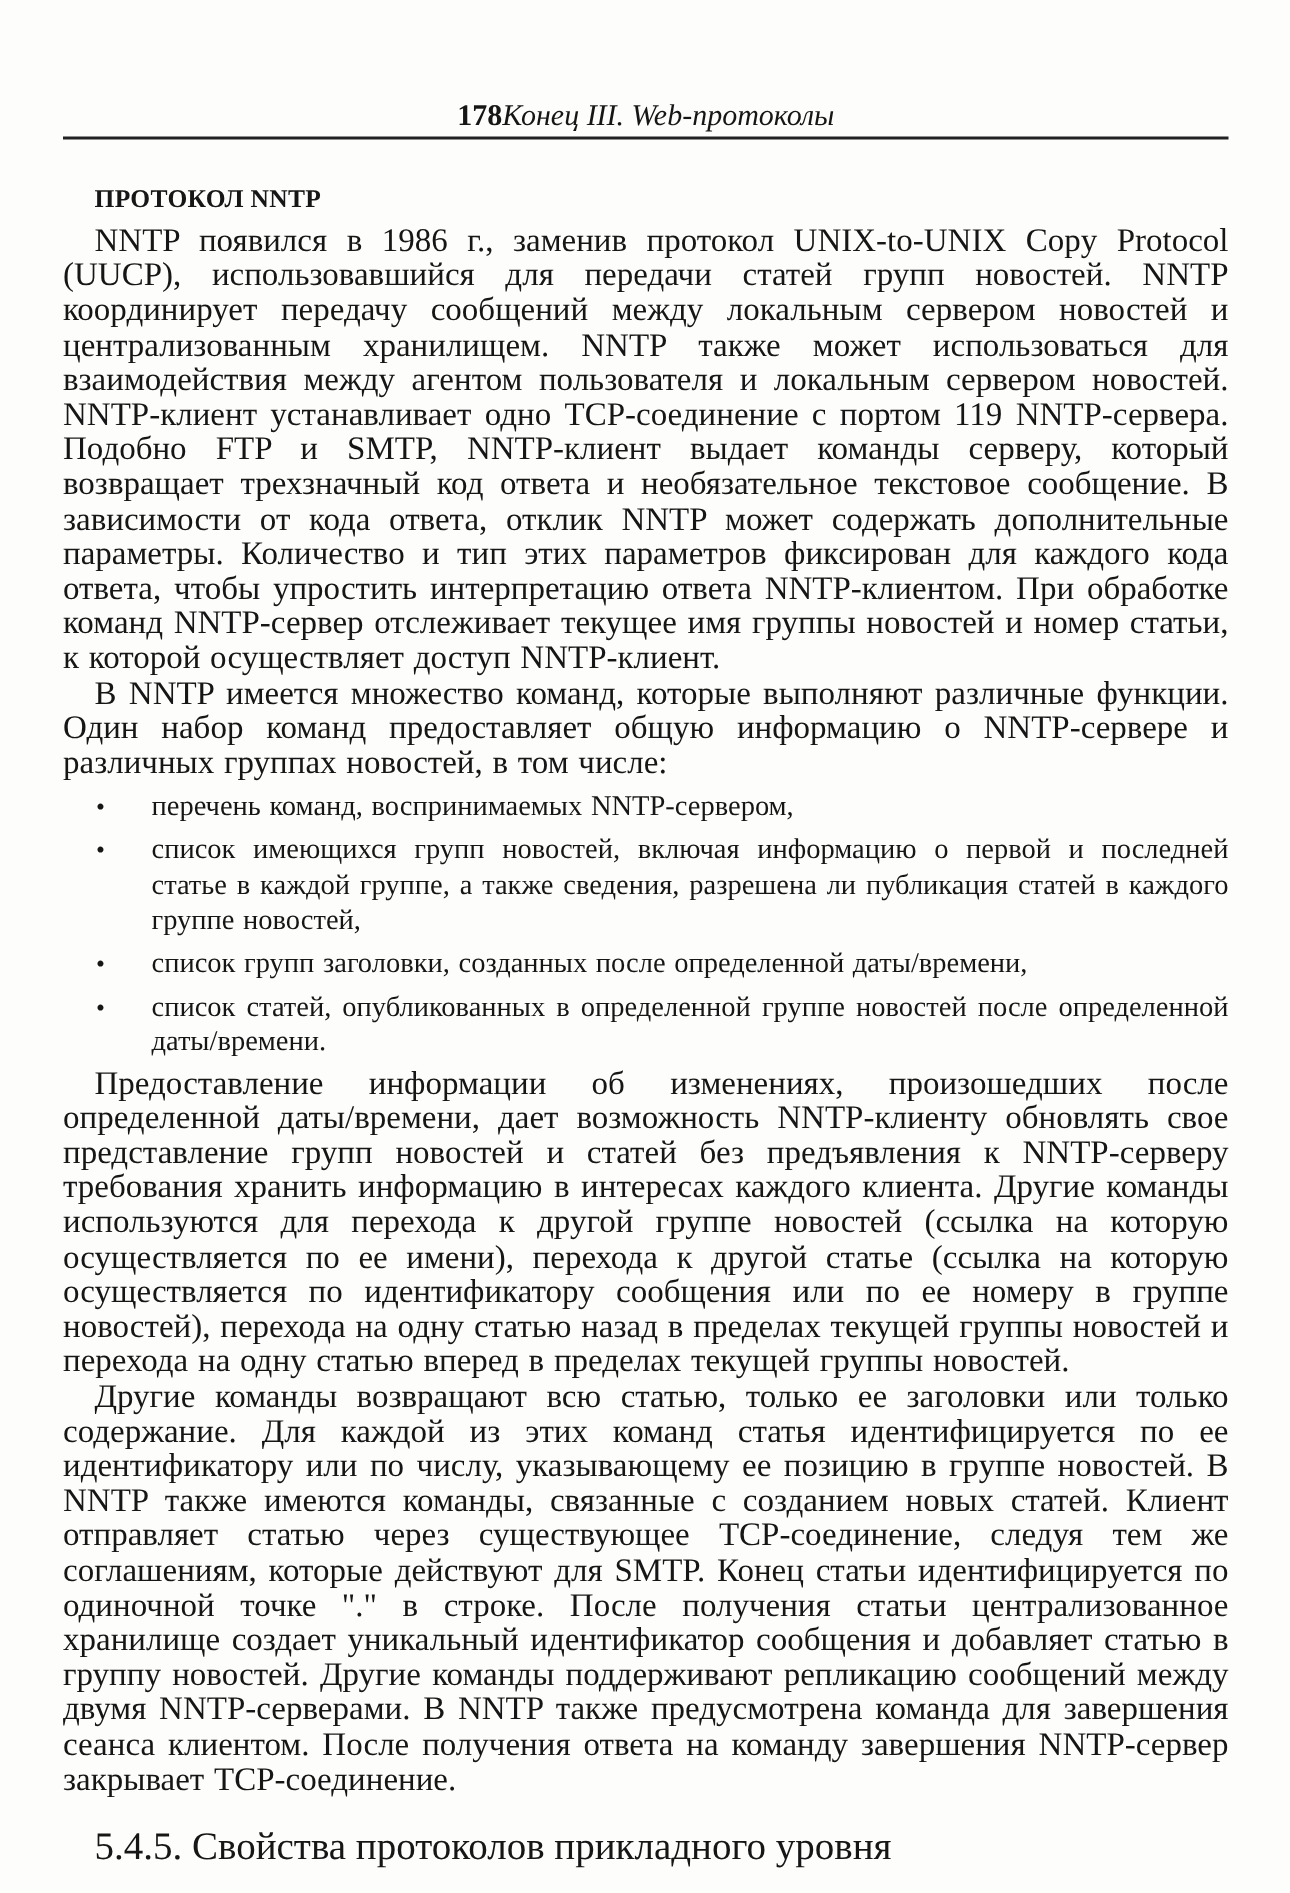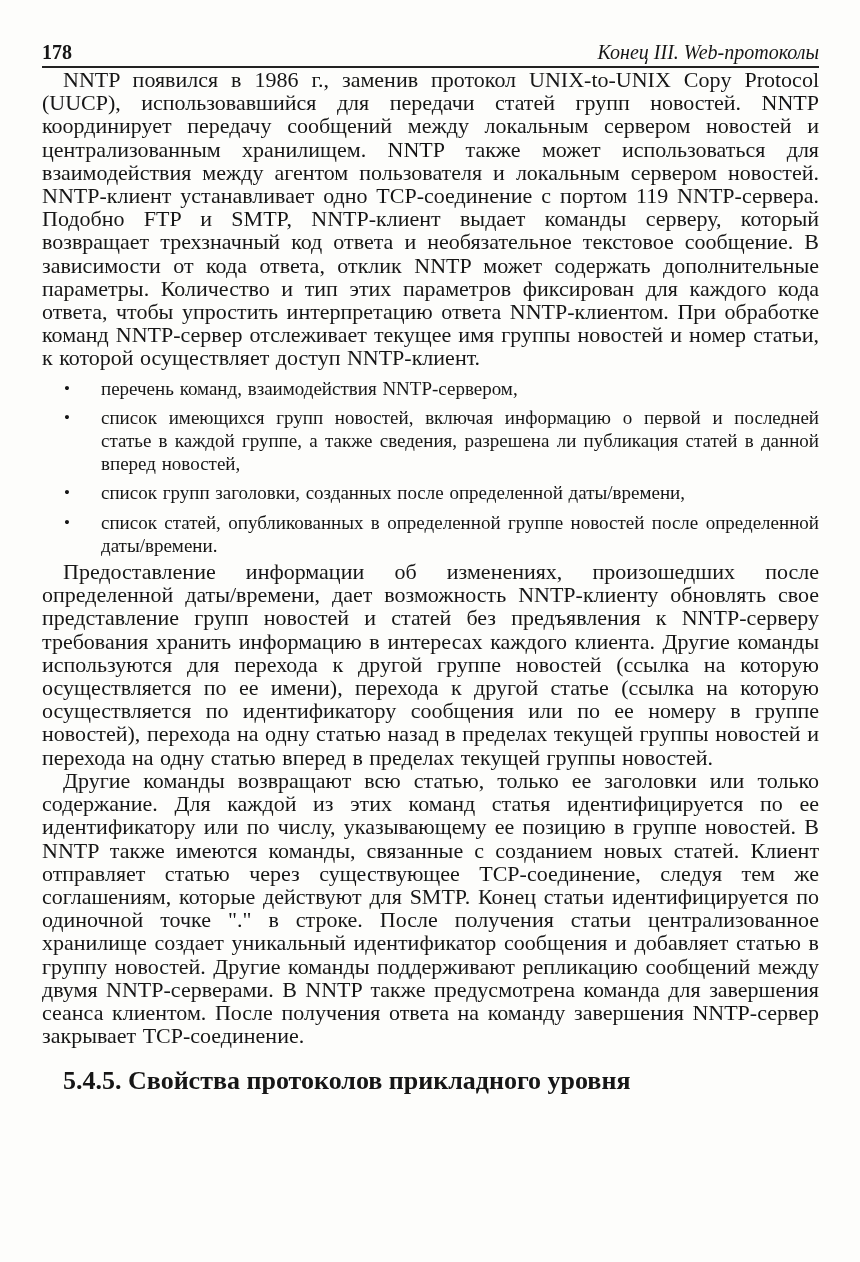--- a/index.html
+++ b/index.html
@@ -15,24 +15,25 @@
     background: #fdfdfb;
     color: #161616;
     font-family: "Liberation Serif", "DejaVu Serif", serif;
     box-sizing: border-box;
     padding: 41px 41px 0 42px;
     overflow: hidden;
   }
   
   .running-head {
     display: flex;
-    justify-content: space-between;
+    justify-content: center;
     align-items: baseline;
     line-height: 22px;
     font-size: 20px;
+    margin-top: 25px;
   }
   .page-number {
     font-weight: bold;
   }
   .running-title {
     font-style: italic;
   }
   .head-rule {
     border: none;
     border-top: 2.5px solid #222;
@@ -44,21 +45,21 @@
     padding-left: 21px;
     font-size: 17px;
     font-weight: bold;
     line-height: 20px;
     letter-spacing: 0.2px;
   }
   .section-heading {
     margin: 19px 0 13px 0;
     padding-left: 21px;
     font-size: 26px;
-    font-weight: bold;
+    font-weight: normal;
     line-height: 30px;
   }
   
   .para {
     margin: 0;
     font-size: 22px;
     line-height: 23.2px;
     text-align: justify;
     text-indent: 21px;
     word-spacing: 1px;
@@ -93,32 +94,34 @@
 <body>
 
 <div class="page">
 
   <div class="running-head">
     <span class="page-number">178</span>
     <span class="running-title">Конец III. Web-протоколы</span>
   </div>
   <hr class="head-rule">
 
+  <h3 class="subheading">ПРОТОКОЛ NNTP</h3>
 
   <p class="para">NNTP появился в 1986 г., заменив протокол UNIX-to-UNIX Copy Protocol (UUCP), использовавшийся для передачи статей групп новостей. NNTP координирует передачу сообщений между локальным сервером новостей и централизованным хранилищем. NNTP также может использоваться для взаимодействия между агентом пользователя и локальным сервером новостей. NNTP-клиент устанавливает одно TCP-соединение с портом 119 NNTP-сервера. Подобно FTP и SMTP, NNTP-клиент выдает команды серверу, который возвращает трехзначный код ответа и необязательное текстовое сообщение. В зависимости от кода ответа, отклик NNTP может содержать дополнительные параметры. Количество и тип этих параметров фиксирован для каждого кода ответа, чтобы упростить интерпретацию ответа NNTP-клиентом. При обработке команд NNTP-сервер отслеживает текущее имя группы новостей и номер статьи, к которой осуществляет доступ NNTP-клиент.</p>
 
+  <p class="para">В NNTP имеется множество команд, которые выполняют различные функции. Один набор команд предоставляет общую информацию о NNTP-сервере и различных группах новостей, в том числе:</p>
 
   <ul class="bullet-list">
     <li>
       <span class="bullet-dot">•</span>
-      <span>перечень команд, взаимодействия NNTP-сервером,</span>
+      <span>перечень команд, воспринимаемых NNTP-сервером,</span>
     </li>
     <li>
       <span class="bullet-dot">•</span>
-      <span>список имеющихся групп новостей, включая информацию о первой и последней статье в каждой группе, а также сведения, разрешена ли публикация статей в данной вперед новостей,</span>
+      <span>список имеющихся групп новостей, включая информацию о первой и последней статье в каждой группе, а также сведения, разрешена ли публикация статей в каждого группе новостей,</span>
     </li>
     <li>
       <span class="bullet-dot">•</span>
       <span>список групп заголовки, созданных после определенной даты/времени,</span>
     </li>
     <li>
       <span class="bullet-dot">•</span>
       <span>список статей, опубликованных в определенной группе новостей после определенной даты/времени.</span>
     </li>
   </ul>

